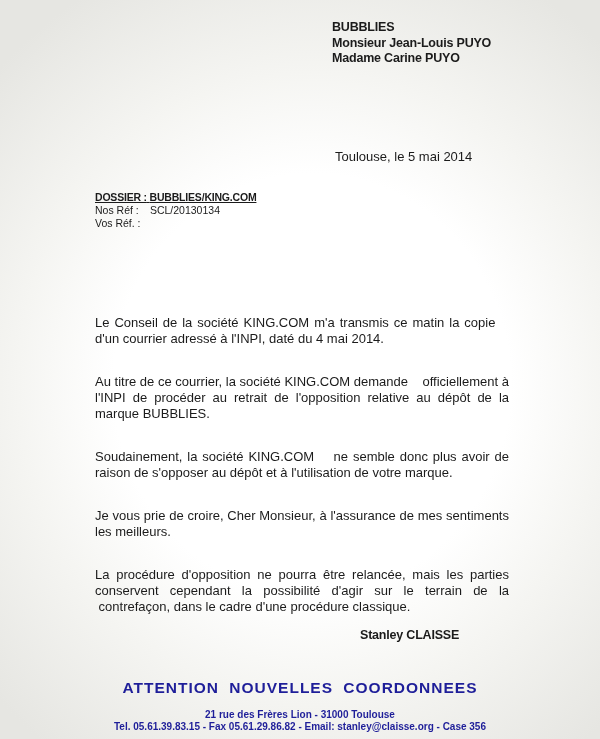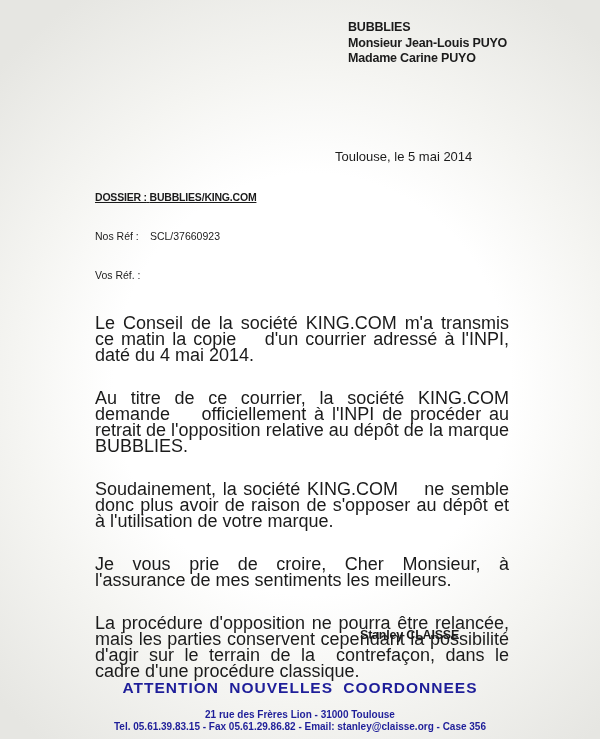--- a/index.html
+++ b/index.html
@@ -6,41 +6,41 @@
   .page{
     position:relative;
     width:600px;height:739px;
     background:
       radial-gradient(ellipse 72% 62% at 52% 52%, #ffffff 46%, #f5f5f2 68%, #e6e6e2 100%);
     font-family:"Liberation Sans", sans-serif;
     color:#1b1b1b;
     overflow:hidden;
   }
   .recipient{
-    position:absolute;left:348px;top:20px;
+    position:absolute;left:332px;top:20px;
     font-weight:bold;font-size:12.5px;line-height:15.5px;
     letter-spacing:-0.2px;
   }
   .dateline{
     position:absolute;left:335px;top:149px;
     font-size:13px;
   }
   .refblock{
     position:absolute;left:95px;top:191px;
     font-size:10.5px;line-height:13px;
   }
   .ref-dossier{font-weight:bold;text-decoration:underline;letter-spacing:-0.2px;}
-  .ref-line .lbl{display:inline-block;min-width:52px;margin-top:26px;}
+  .ref-line .lbl{display:inline-block;min-width:52px;}
   .salutation{
     position:absolute;left:95px;top:263px;
     font-size:13px;white-space:pre-wrap;
   }
   .body{
     position:absolute;left:95px;top:315px;width:414px;
-    font-size:18px;line-height:16px;text-align:justify;
+    font-size:13px;line-height:16px;text-align:justify;
   }
   .body p{margin:0 0 27px 0;white-space:pre-wrap;}
   .signature{
     position:absolute;left:360px;top:628px;
     font-weight:bold;font-size:12.5px;letter-spacing:-0.2px;
   }
   .footer{
     position:absolute;left:0;top:679px;width:600px;
     text-align:center;color:#1e1e99;font-weight:bold;
   }
@@ -59,21 +59,21 @@
   <div class="recipient">
     <div>BUBBLIES</div>
     <div>Monsieur Jean-Louis PUYO</div>
     <div>Madame Carine PUYO</div>
   </div>
 
   <div class="dateline">Toulouse, le 5 mai 2014</div>
 
   <div class="refblock">
     <div class="ref-line ref-dossier"><span>DOSSIER :</span> <span>BUBBLIES/KING.COM</span></div>
-    <div class="ref-line"><span class="lbl">Nos Réf :</span> <span>SCL/37660923</span></div>
+    <div class="ref-line"><span class="lbl">Nos Réf :</span> <span>SCL/20130134</span></div>
     <div class="ref-line"><span class="lbl">Vos Réf. :</span> <span></span></div>
   </div>
 
 
   <div class="body">
     <p>Le Conseil de la société KING.COM m'a transmis ce matin la copie &nbsp;&nbsp; d'un courrier adressé à l'INPI, daté du 4 mai 2014.</p>
     <p>Au titre de ce courrier, la société KING.COM demande &nbsp;&nbsp; officiellement à l'INPI de procéder au retrait de l'opposition relative au dépôt de la marque BUBBLIES.</p>
     <p>Soudainement, la société KING.COM &nbsp;&nbsp; ne semble donc plus avoir de raison de s'opposer au dépôt et à l'utilisation de votre marque.</p>
     <p>Je vous prie de croire, Cher Monsieur, à l'assurance de mes sentiments les meilleurs.</p>
     <p>La procédure d'opposition ne pourra être relancée, mais les parties conservent cependant la possibilité d'agir sur le terrain de la &nbsp;contrefaçon, dans le cadre d'une procédure classique.</p>

